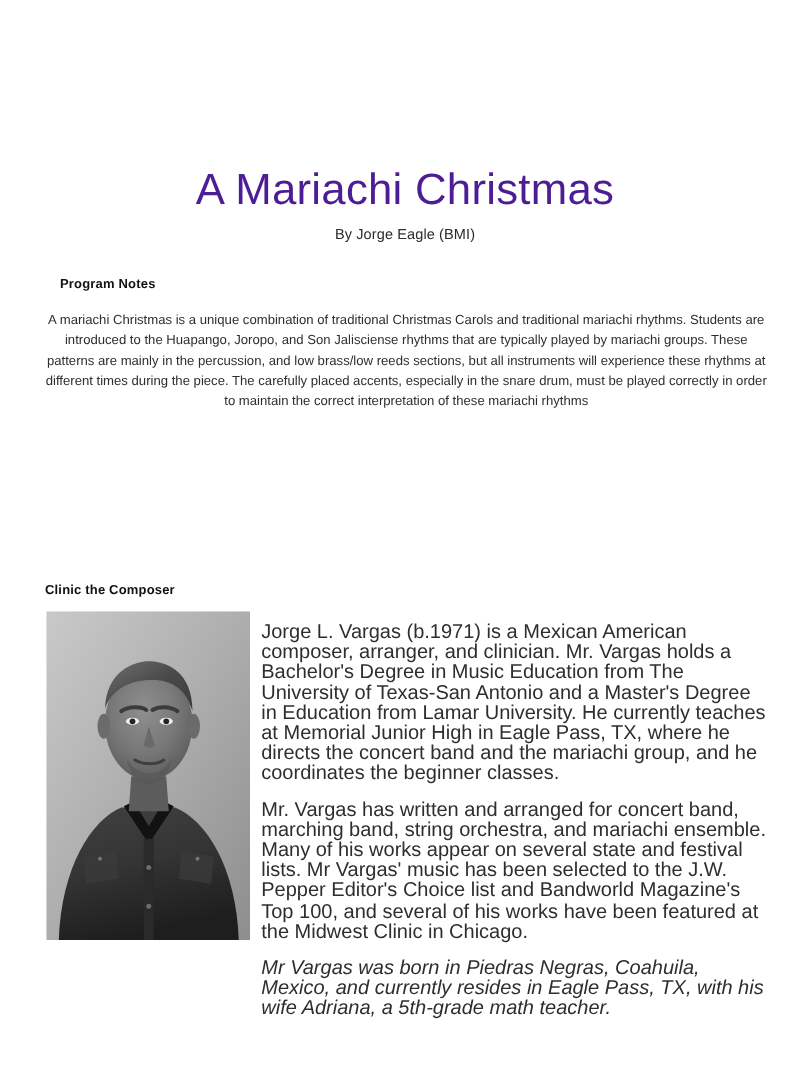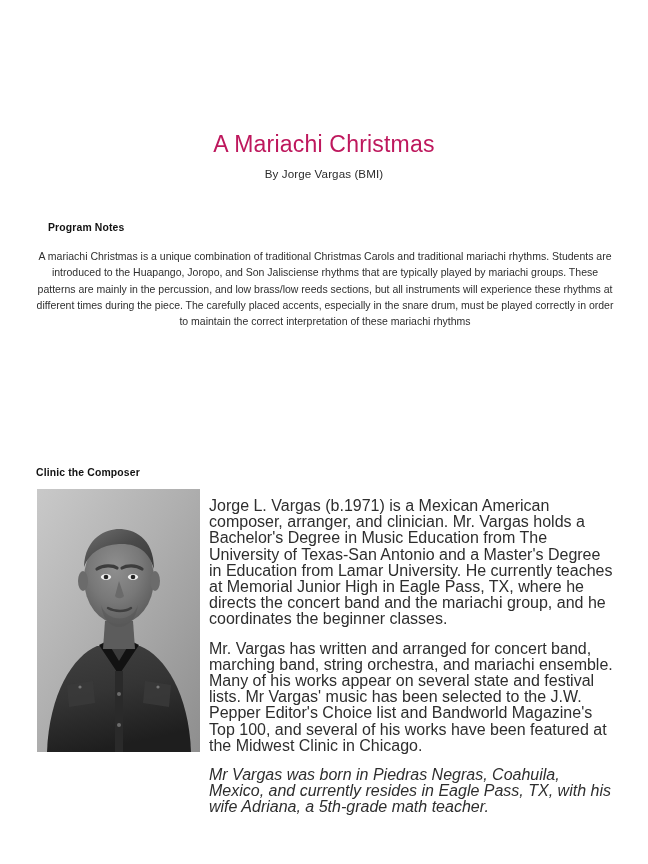--- a/index.html
+++ b/index.html
@@ -21,24 +21,24 @@
 
   
   .title-block {
     position: absolute;
     left: 0;
     top: 131px;
     width: 648px;
     text-align: center;
   }
   .doc-title {
-    font-size: 23px;
+    font-size: 35px;
     font-weight: 300;
     letter-spacing: 0.2px;
-    color: #be185d;
+    color: #4c1d95;
     line-height: 1.18;
     margin: 0;
   }
   .doc-subtitle {
     font-size: 11.6px;
     font-weight: 400;
     color: #2b2b2b;
     margin: 9px 0 0 0;
     letter-spacing: 0.1px;
   }
@@ -96,21 +96,21 @@
   }
   .bio-para:last-child { margin-bottom: 0; font-style: italic; }
 </style>
 </head>
 <body>
 
 <div class="page">
 
   <div class="title-block">
     <h1 class="doc-title">A Mariachi Christmas</h1>
-    <p class="doc-subtitle">By Jorge Vargas (BMI)</p>
+    <p class="doc-subtitle">By Jorge Eagle (BMI)</p>
   </div>
 
   <div class="section-heading" id="program-notes-heading">Program Notes</div>
 
   <div class="program-body">A mariachi Christmas is a unique combination of traditional Christmas Carols and traditional mariachi rhythms. Students are introduced to the Huapango, Joropo, and Son Jalisciense rhythms that are typically played by mariachi groups. These patterns are mainly in the percussion, and low brass/low reeds sections, but all instruments will experience these rhythms at different times during the piece. The carefully placed accents, especially in the snare drum, must be played correctly in order to maintain the correct interpretation of these mariachi rhythms</div>
 
   <div class="section-heading" id="about-composer-heading">Clinic the Composer</div>
 
   <div class="composer-photo">
     <svg viewBox="0 0 163 263" xmlns="http://www.w3.org/2000/svg" role="img">

